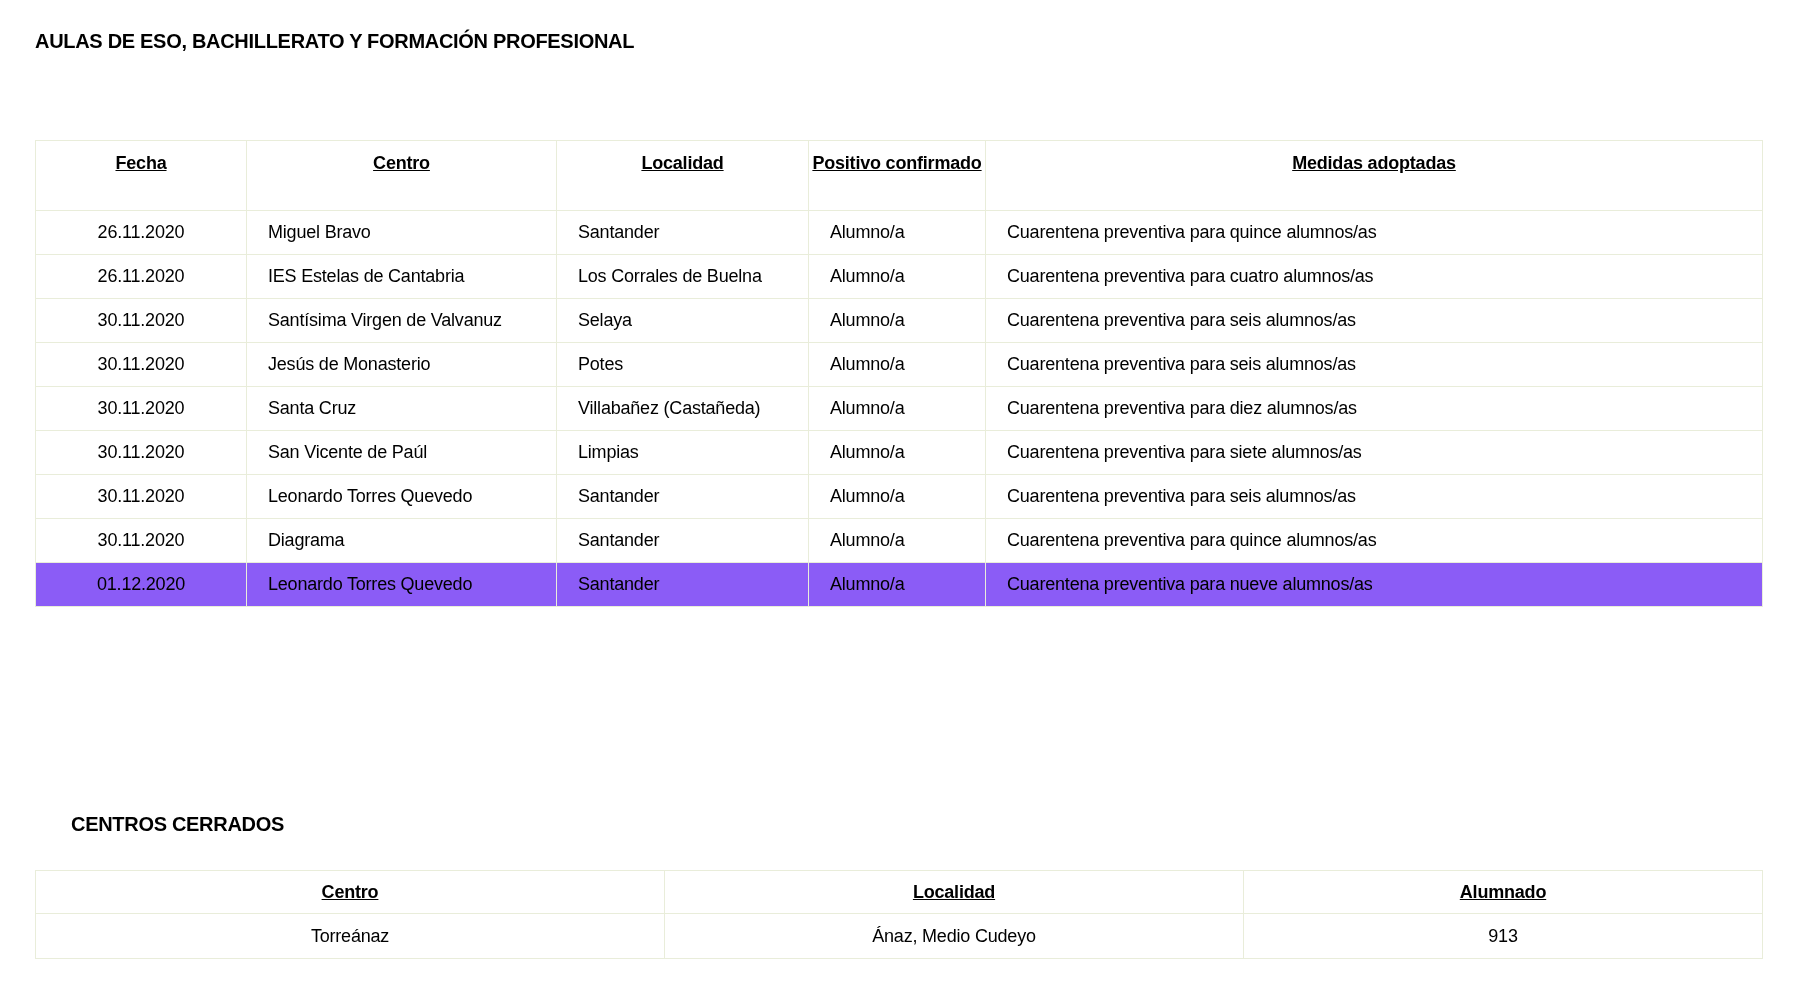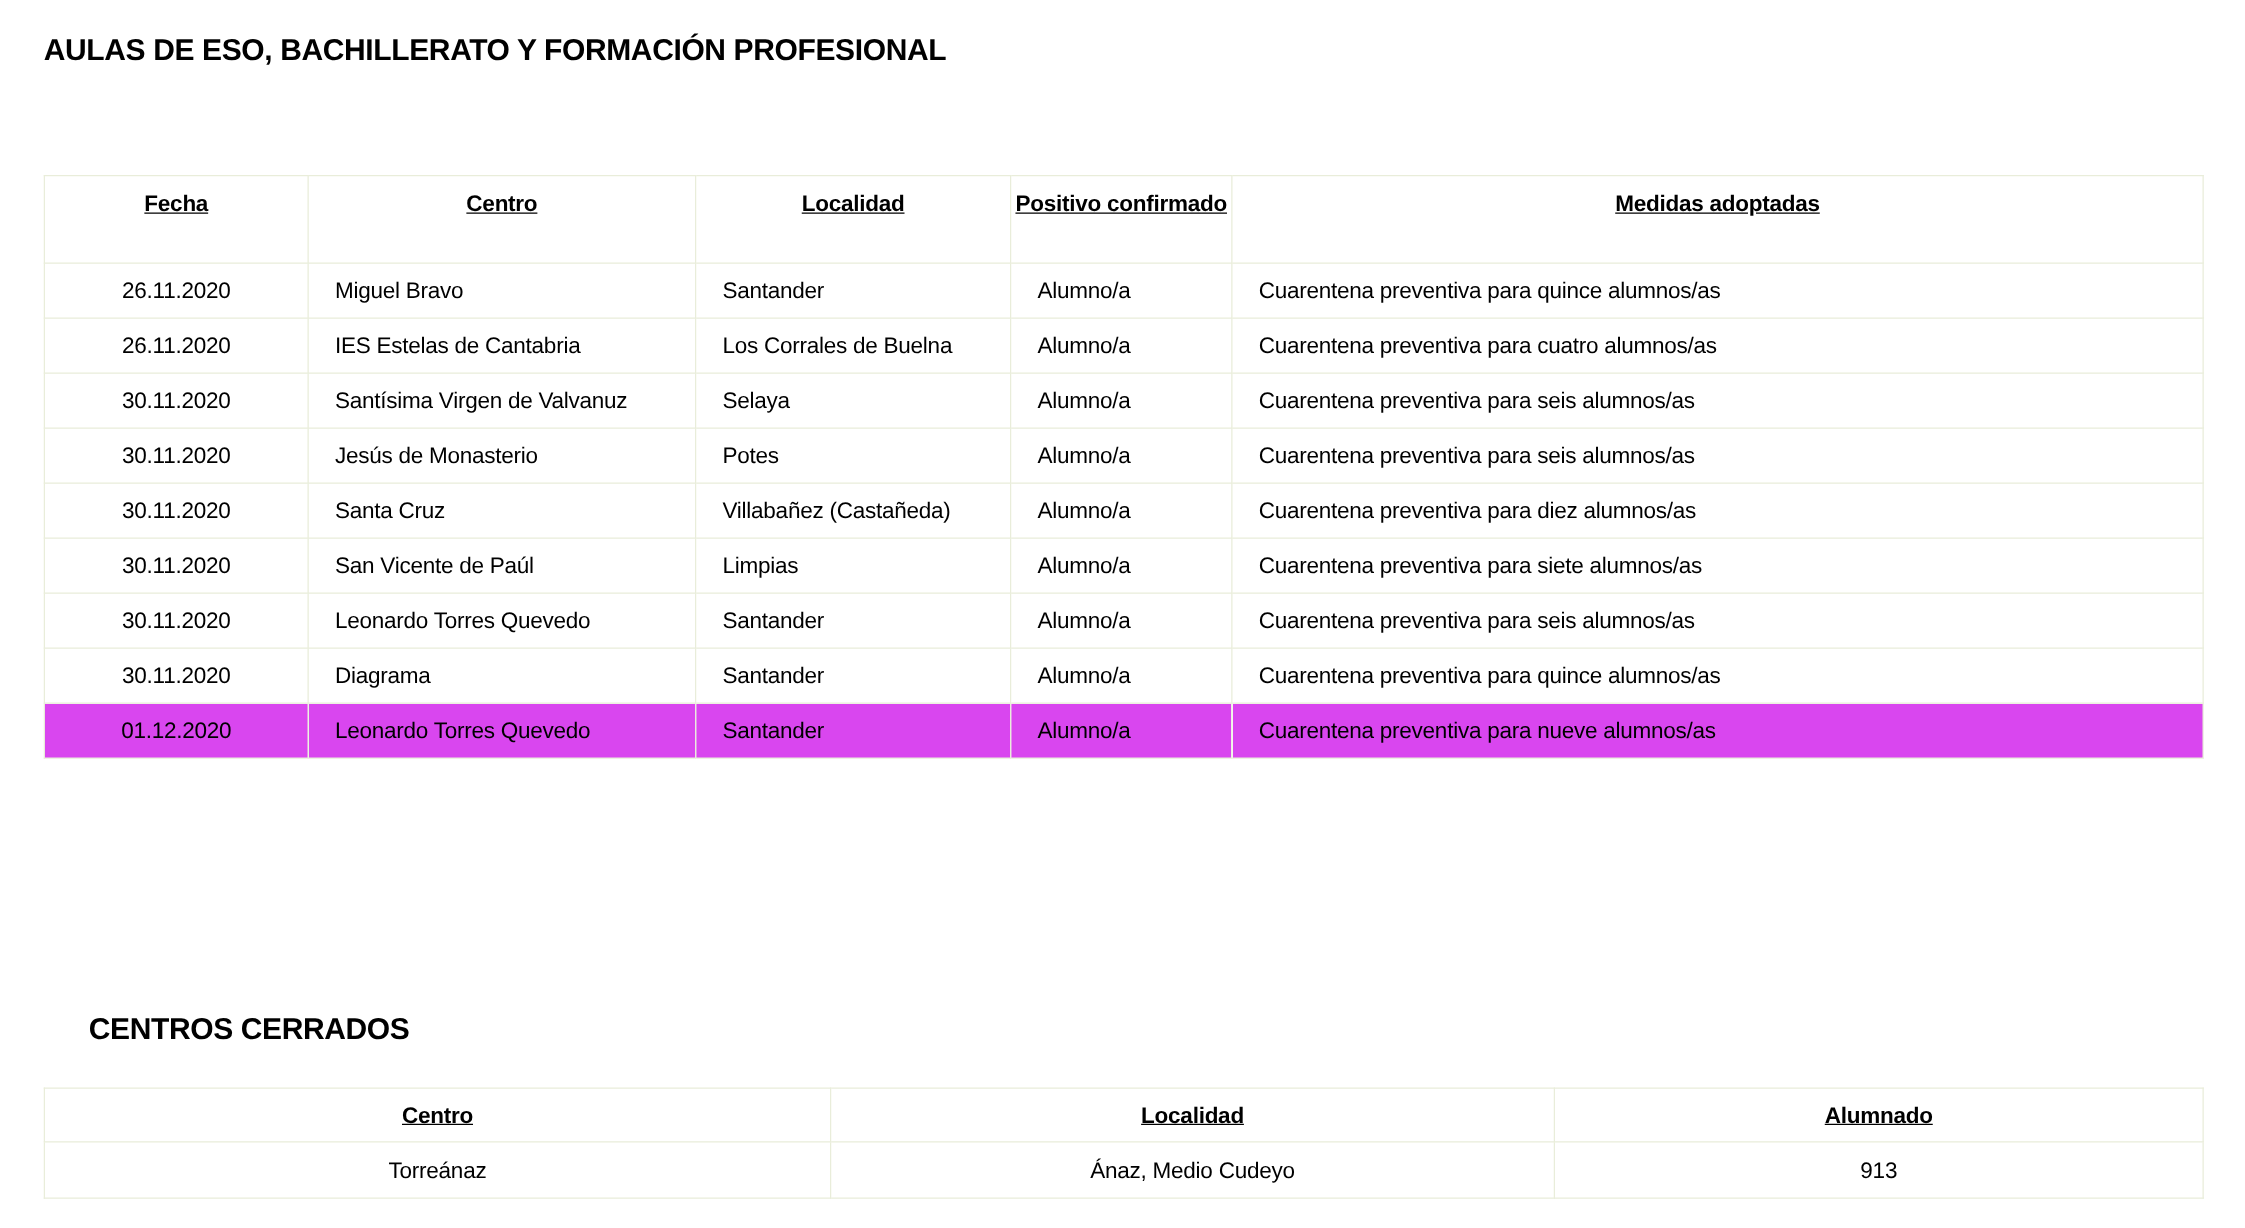--- a/index.html
+++ b/index.html
@@ -10,21 +10,21 @@
     font-family: "Liberation Sans", sans-serif;
     color: #000000;
     letter-spacing: -0.2px;
     overflow: hidden;
   }
   .page { width: 1796px; height: 982px; position: relative; }
 
   .section-title {
     position: absolute;
     left: 35px;
-    font-size: 24px;
+    font-size: 20px;
     line-height: 22px;
     font-weight: bold;
     letter-spacing: -0.3px;
   }
   .title-aulas   { top: 30px; }
   .title-centros { top: 813px; margin-left: 36px; }
 
   table {
     position: absolute;
     left: 35px;
@@ -55,21 +55,21 @@
 
   .col-fecha    { width: 211px; }
   .col-centro   { width: 310px; }
   .col-localidad{ width: 252px; }
   .col-positivo { width: 177px; }
   .col-medidas  { width: 777px; }
 
   td.c-fecha { text-align: center; }
   td.c-left  { text-align: left; padding-left: 21px; }
 
-  tr.highlight td { background: #d946ef; }
+  tr.highlight td { background: #8b5cf6; }
 
   .table-centros th { height: 43px; padding-top: 8px; }
   .table-centros td { height: 45px; vertical-align: middle; text-align: center; }
   .col2-centro    { width: 629px; }
   .col2-localidad { width: 579px; }
   .col2-alumnado  { width: 519px; }
 </style>
 </head>
 <body>
 

